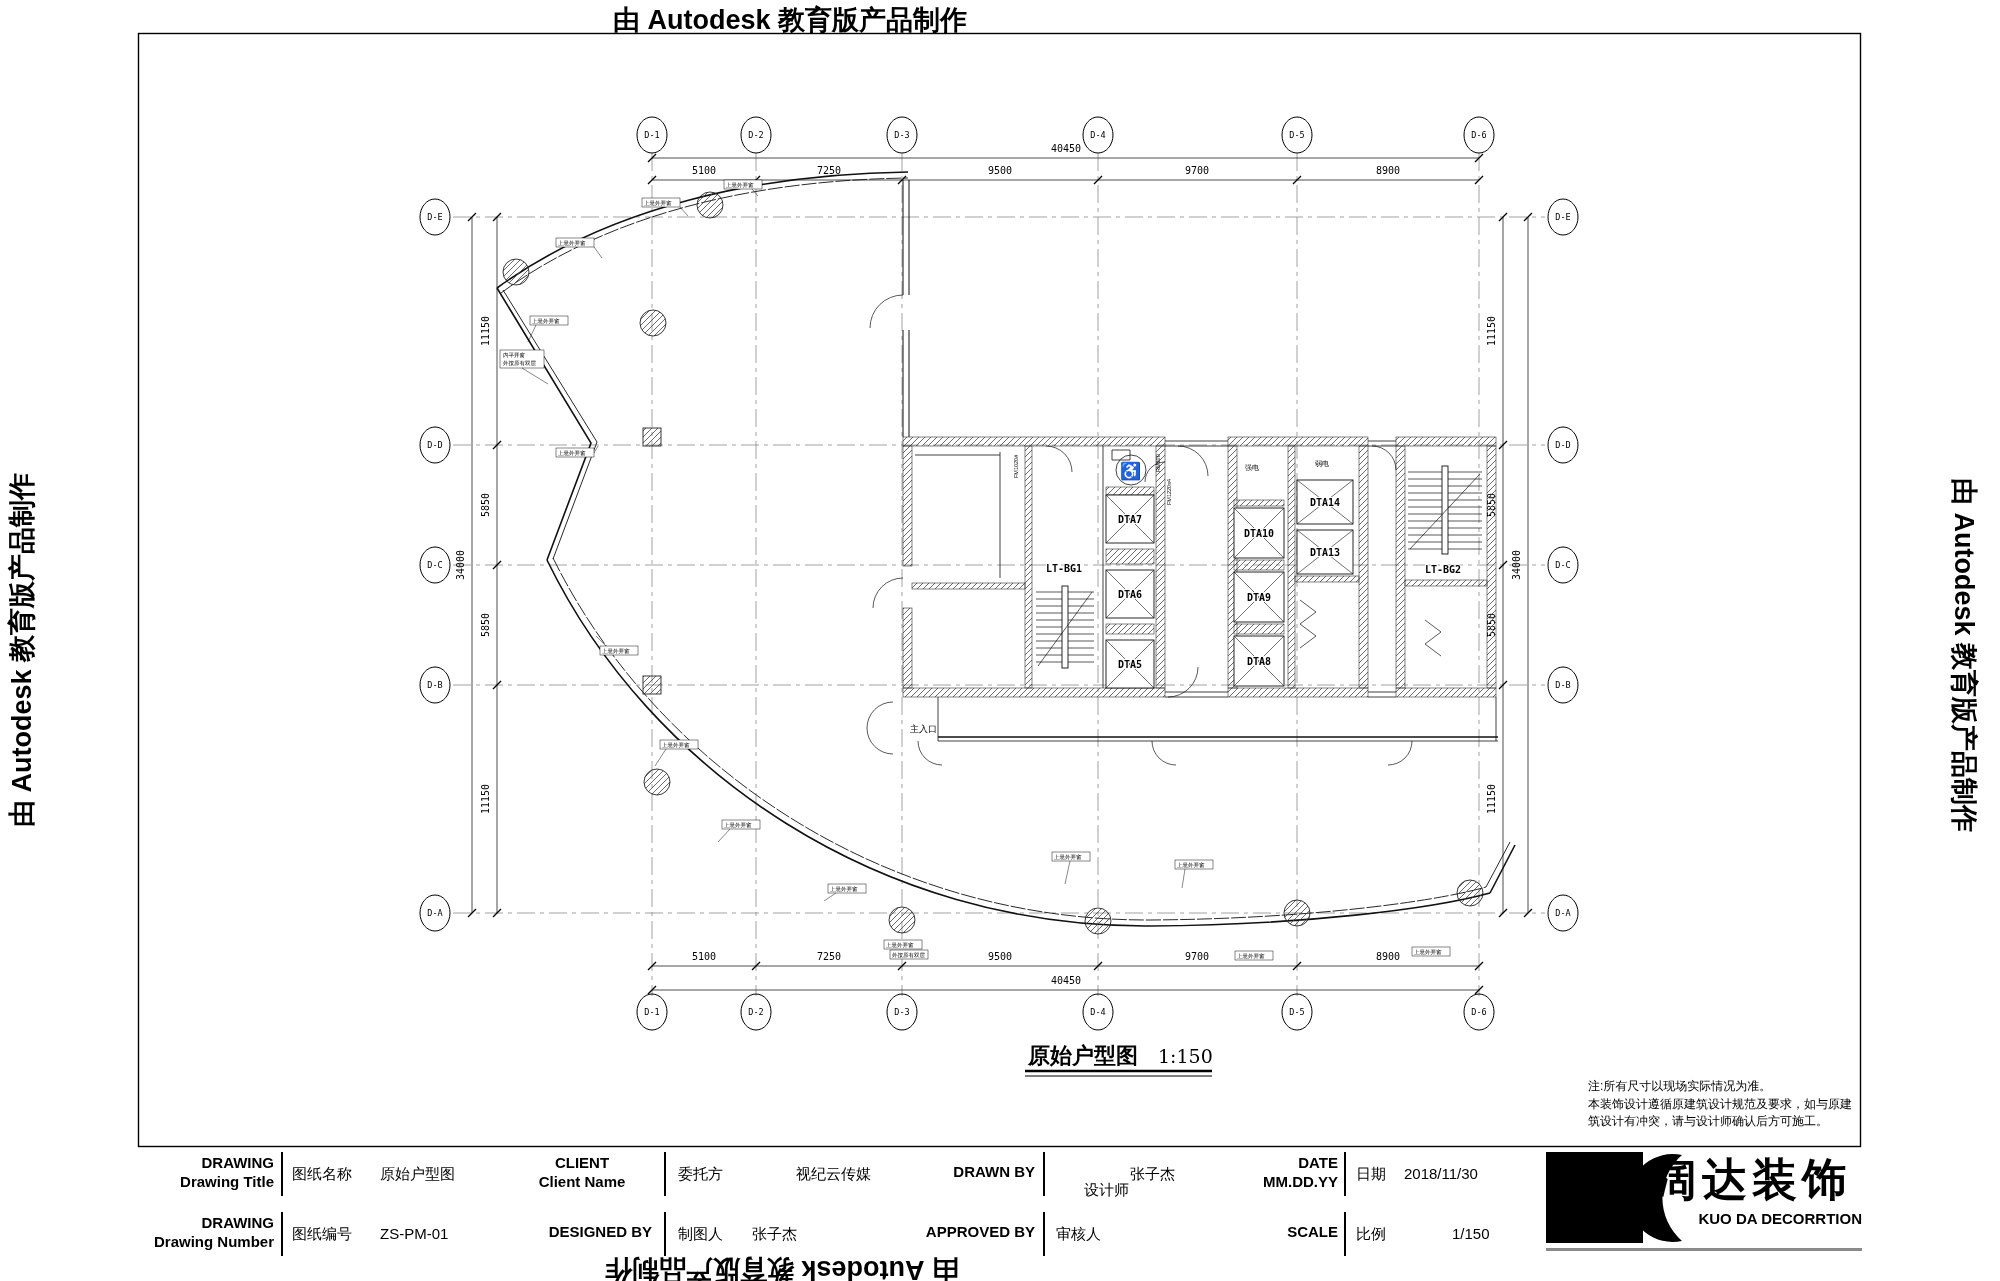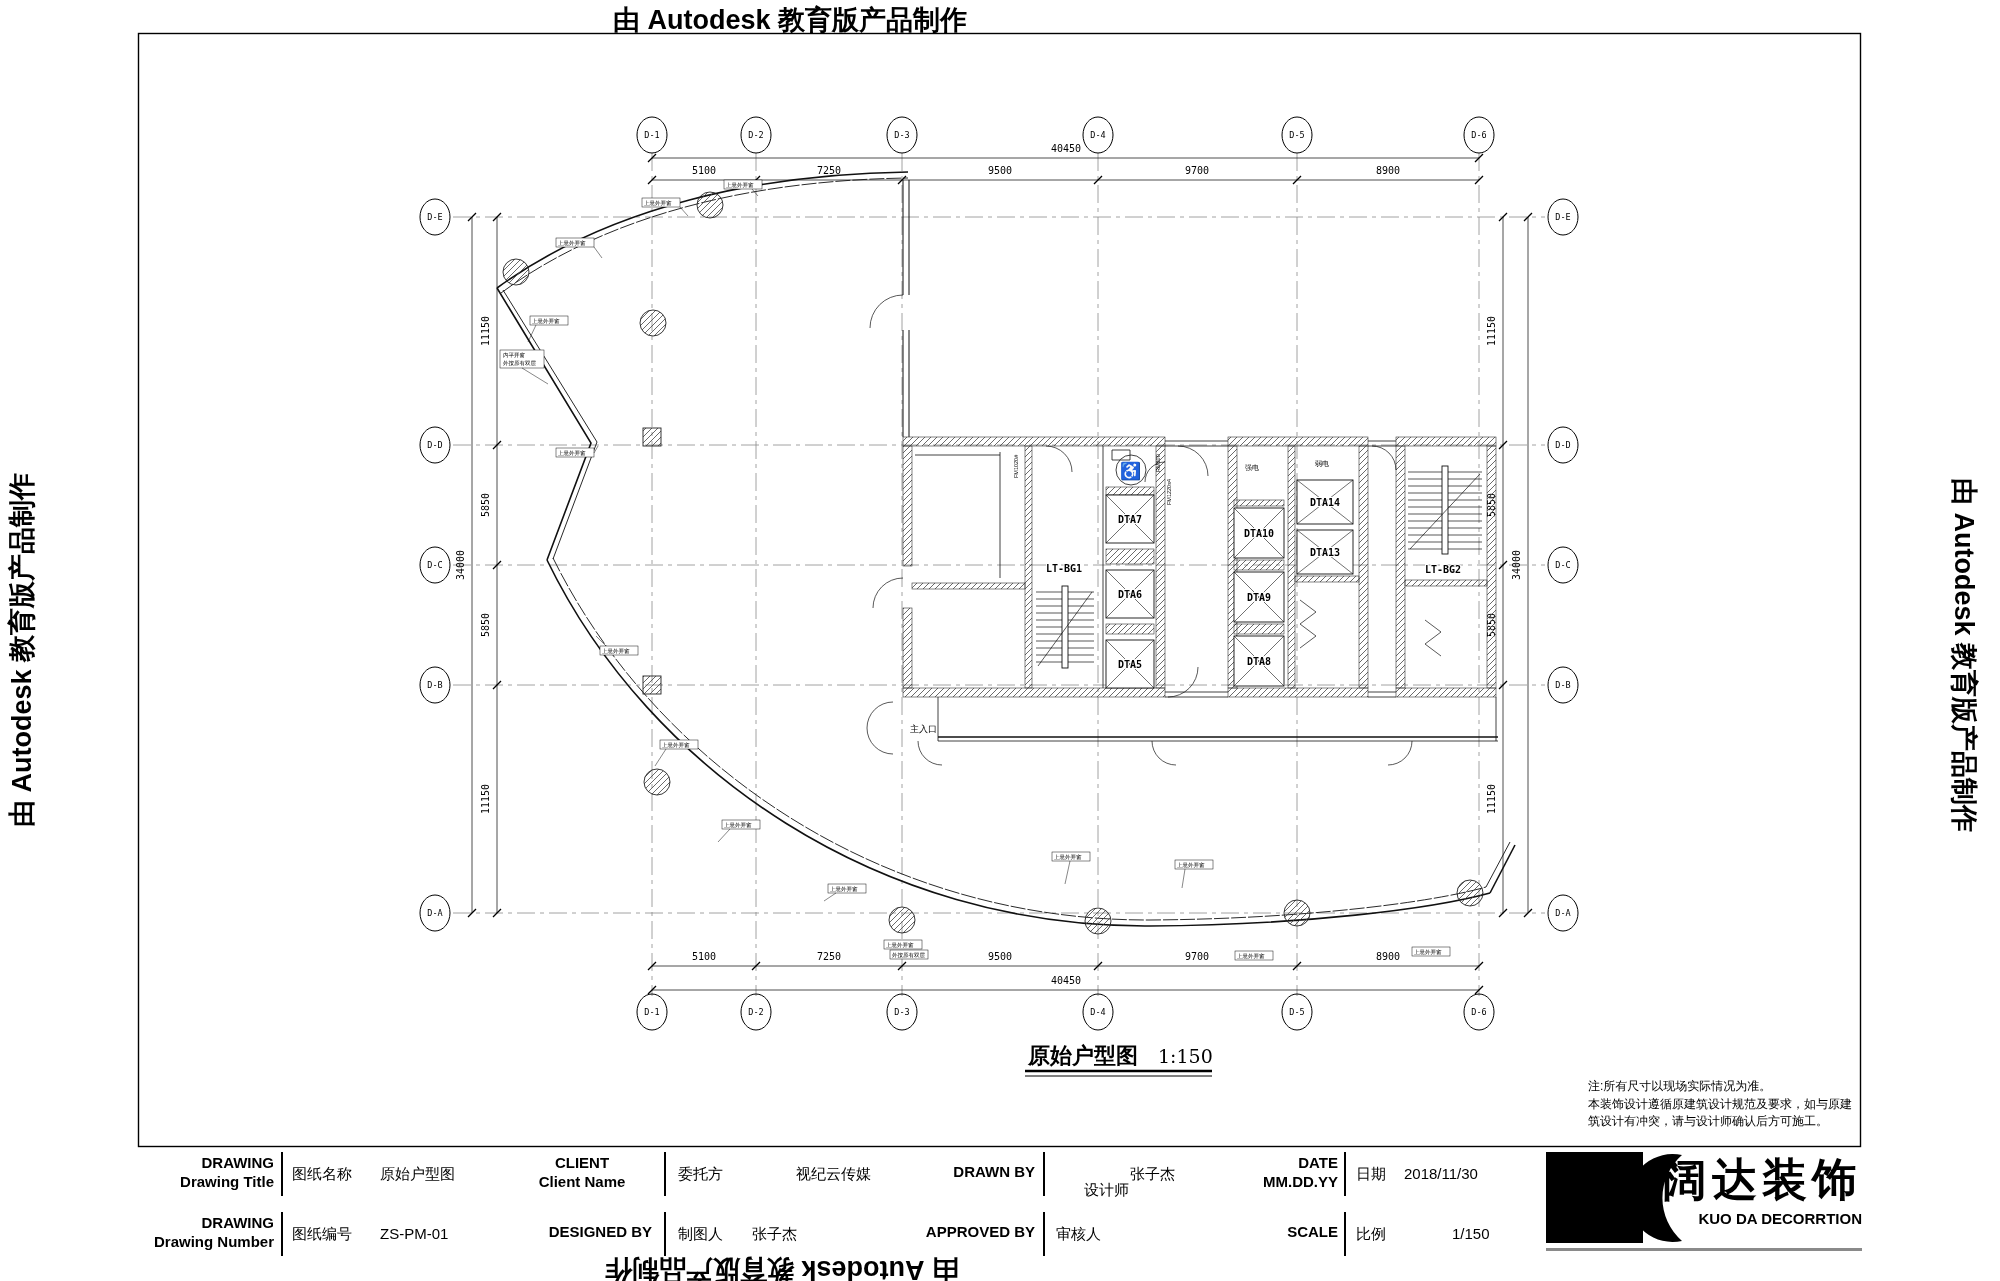--- a/index.html
+++ b/index.html
@@ -16,21 +16,21 @@
   .ptitle{font:bold 22px "DejaVu Serif",serif;}
   .pscale{font:19px "DejaVu Serif",serif;}
   .note{font:12px "Liberation Sans",sans-serif;}
   .wm{position:absolute;font:bold 27px "Liberation Sans",sans-serif;white-space:nowrap;}
   .tb-en{position:absolute;font-weight:bold;font-size:15px;line-height:19px;text-align:right;white-space:nowrap;}
   .tb-cn{position:absolute;font-size:15px;white-space:nowrap;}
   .tb-val{position:absolute;font-size:15px;white-space:nowrap;}
   .tb-div{position:absolute;width:1.5px;height:44px;background:#000;}
   #logo{position:absolute;left:1546px;top:1152px;width:316px;height:100px;}
   #logo .box{position:absolute;left:0;top:0;width:97px;height:91px;background:#000;}
-  #logo .cn{position:absolute;left:106px;top:-2px;width:210px;font-weight:bold;font-size:45px;letter-spacing:5px;text-align:right;white-space:nowrap;}
+  #logo .cn{position:absolute;left:106px;top:-2px;width:210px;font-weight:bold;font-size:45px;letter-spacing:5px;text-align:left;white-space:nowrap;}
   #logo .en{position:absolute;left:106px;top:58px;width:210px;font-weight:bold;font-size:15px;text-align:right;white-space:nowrap;}
   #logo .rule{position:absolute;left:0;top:96px;width:316px;height:3px;background:#8a8a8a;}
 </style>
 </head>
 <body>
 
 <div id="sheet">
 
 <svg width="2000" height="1281" viewBox="0 0 2000 1281">
   <defs>

